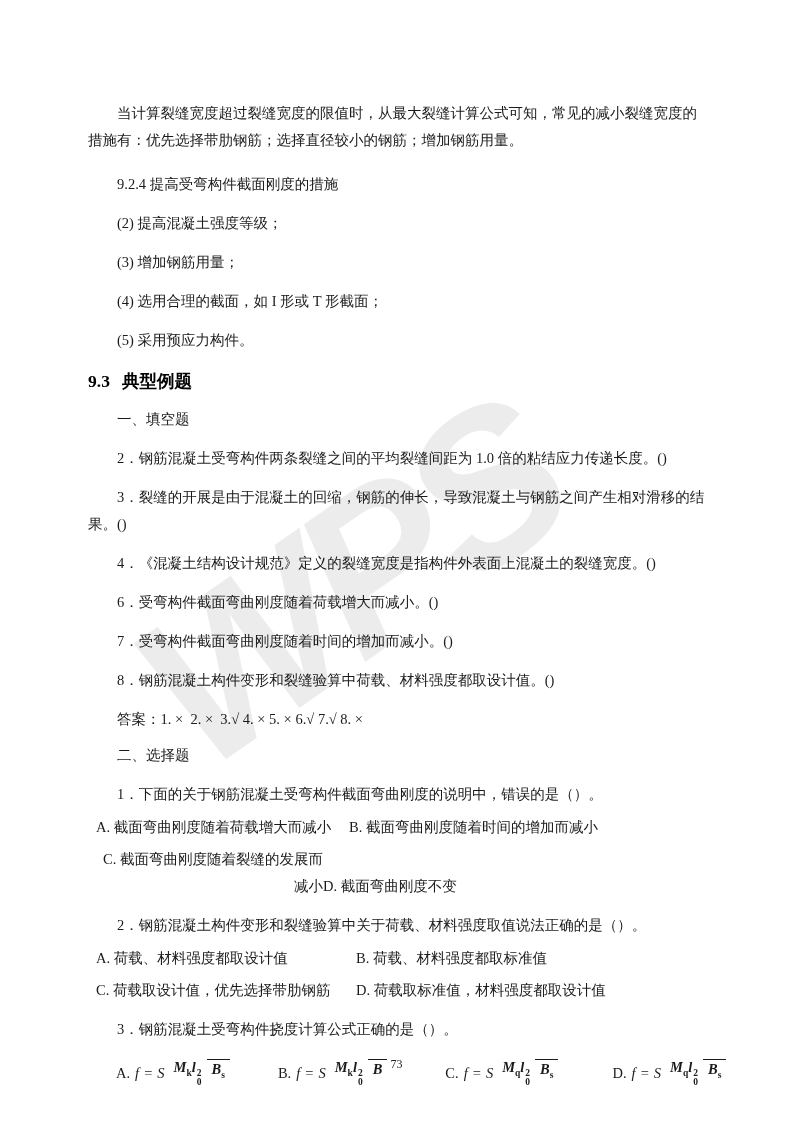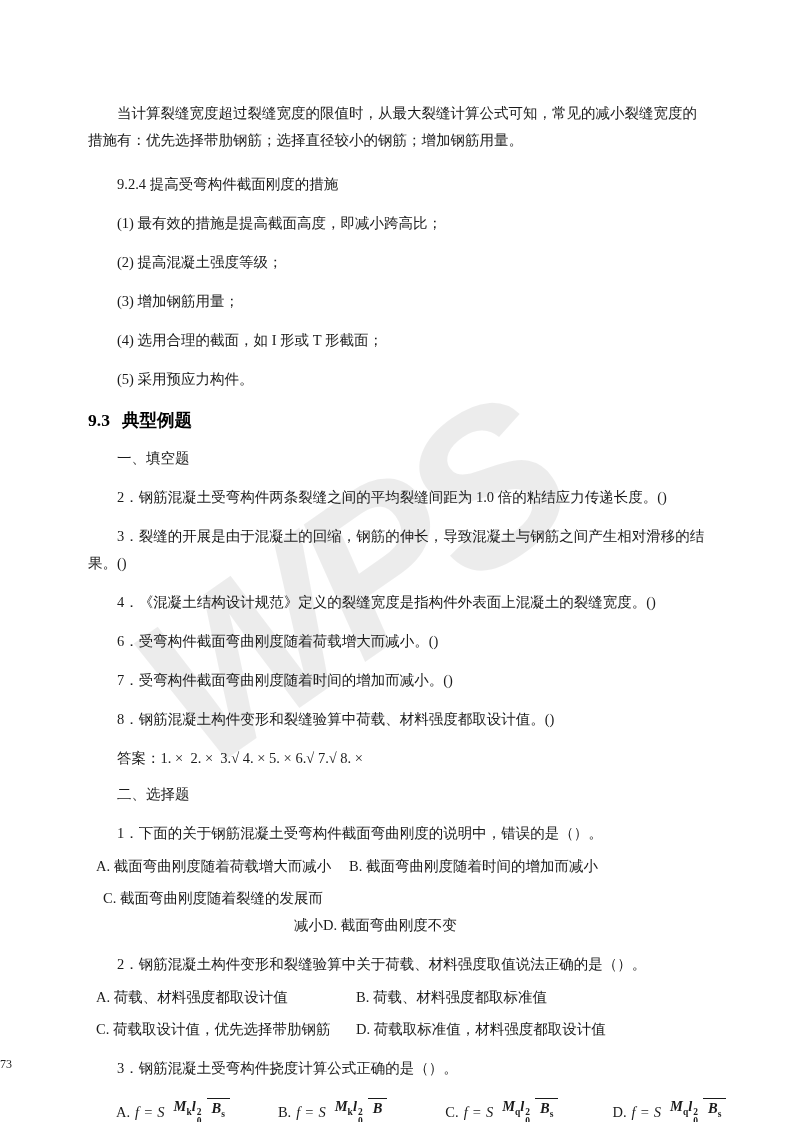--- a/index.html
+++ b/index.html
@@ -33,36 +33,35 @@
   .formula { display:inline-flex; align-items:center; font-size:14.5px; white-space:nowrap; }
   .g1 { margin-right:48px; } .g2 { margin-right:58px; } .g3 { margin-right:54px; }
   .flabel { margin-right:5px; }
   .fvar { font-style:italic; }
   .frel { margin:0 5px; }
   .frac { display:inline-flex; flex-direction:row; align-items:flex-start; margin-left:4px;font-weight:bold; }
   .frac .numr { padding:0 5px 1px 5px; text-align:center; }
   .frac .den  { border-top:1px solid #1a1a1a; padding:1px 5px 0 5px; text-align:center; align-self:stretch; }
   sub { font-size:9.5px; }
   .lss { display:inline-flex; flex-direction:column; font-size:9.5px; line-height:9px; margin-left:1px; vertical-align:-4px; }
-  .pageno { position:absolute; left:0; right:0; bottom:50px; font-size:12px; color:#222; z-index:1; }
+  .pageno { position:absolute; left:0; right:0; bottom:50px; text-align:center; font-size:12px; color:#222; z-index:1; }
 </style>
 </head>
 <body>
 
 <div class="page">
 
   <div class="watermark">WPS</div>
 
   <div class="content">
 
     <p class="para indent">当计算裂缝宽度超过裂缝宽度的限值时，从最大裂缝计算公式可知，常见的减小裂缝宽度的措施有：优先选择带肋钢筋；选择直径较小的钢筋；增加钢筋用量。</p>
 
     <p class="para indent h924">9.2.4 提高受弯构件截面刚度的措施</p>
 
-    <p class="para indent">(1) 最有效的措施是提高截面高度，即减小跨高比；</p>
     <p class="para indent">(2) 提高混凝土强度等级；</p>
     <p class="para indent">(3) 增加钢筋用量；</p>
     <p class="para indent">(4) 选用合理的截面，如 I 形或 T 形截面；</p>
     <p class="para indent">(5) 采用预应力构件。</p>
 
     <h2 class="h93"><span class="num">9.3</span><span>典型例题</span></h2>
 
     <p class="para indent subhead">一、填空题</p>
 
     <p class="para indent">2．钢筋混凝土受弯构件两条裂缝之间的平均裂缝间距为 1.0 倍的粘结应力传递长度。()</p>

